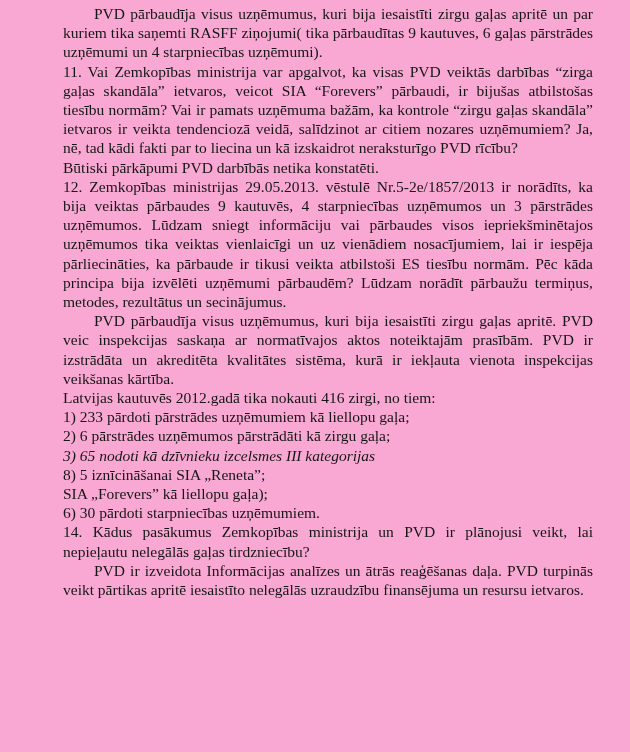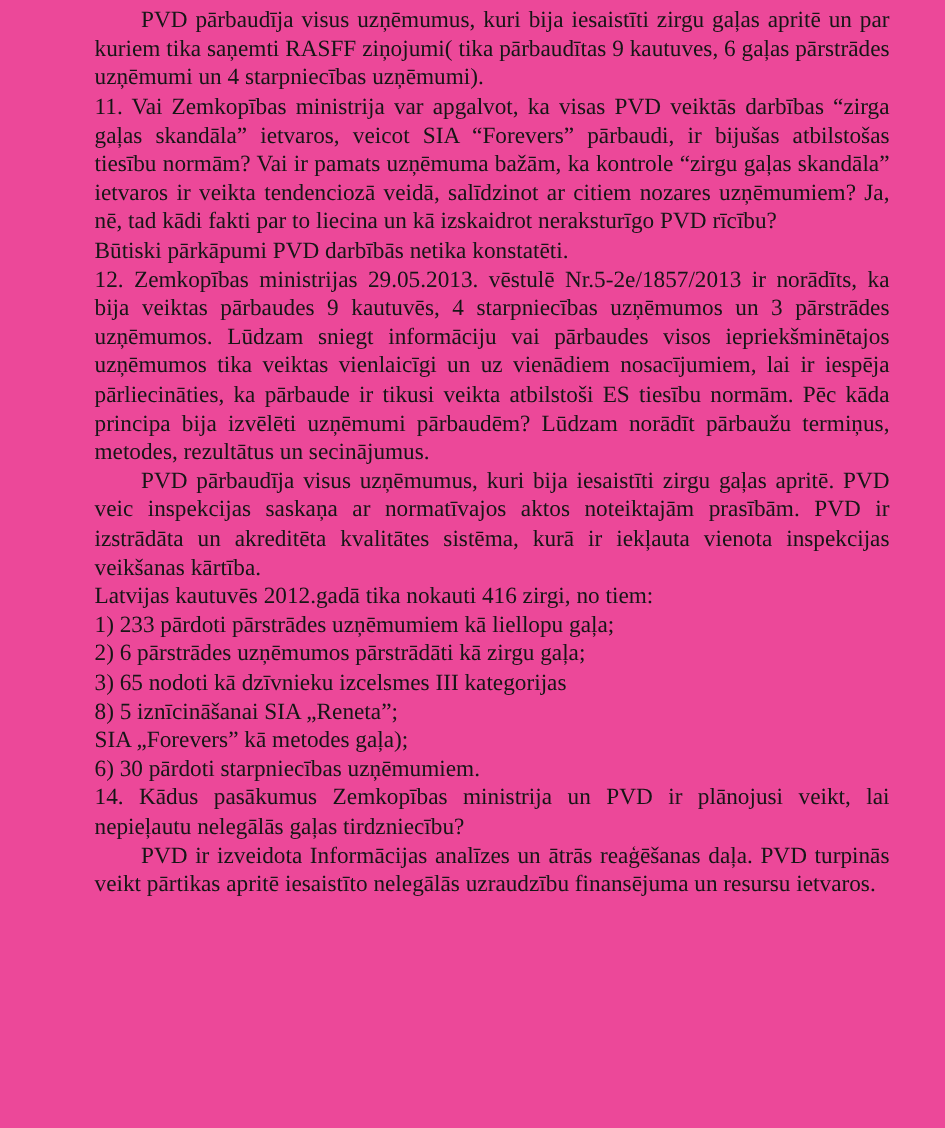--- a/index.html
+++ b/index.html
@@ -6,21 +6,21 @@
     margin: 0;
     padding: 0;
     background: #ffffff;
   }
   .page {
     position: relative;
     width: 630px;
     height: 752px;
     box-sizing: border-box;
     padding: 4px 37px 0 63px;
-    background: #ec4899;
+    background: #f9a8d4;
     font-family: "Liberation Serif", "DejaVu Serif", serif;
     font-size: 15.5px;
     line-height: 19.2px;
     color: #161616;
     overflow: hidden;
   }
   .page p {
     margin: 0;
     text-align: justify;
   }
@@ -28,21 +28,21 @@
   .first-indent { text-indent: 31px; }
   
   .gap-xs { margin-top: 3px; }
   .gap-s  { margin-top: 5px; }
   .gap-7  { margin-top: 7px; }
   .gap-m  { margin-top: 10px; }
   .gap-l  { margin-top: 19px; }
   .gap-xl { margin-top: 21px; }
   
   .li-a      { margin-left: 55px; text-align: left; }  
-  .li-b      { margin-left: 90px; text-align: left; }  
+  .li-b      { margin-left: 90px; text-align: left; font-style: italic; }  
   .li-cont-b { margin-left: 12px; text-align: left; }  
   .li-cont-a { margin-left: 0;    text-align: left; }  
 </style>
 </head>
 <body>
 
 <div class="page">
 
   <p class="first-indent">PVD pārbaudīja visus uzņēmumus, kuri bija iesaistīti zirgu gaļas apritē un par kuriem tika saņemti RASFF ziņojumi( tika pārbaudītas 9 kautuves, 6 gaļas pārstrādes uzņēmumi un 4 starpniecības uzņēmumi).</p>
 
@@ -60,21 +60,21 @@
   <p class="li-a">1) 233 pārdoti pārstrādes uzņēmumiem kā liellopu gaļa;</p>
 
   <p class="li-a">2) 6 pārstrādes uzņēmumos pārstrādāti kā zirgu gaļa;</p>
 
   <p class="li-b">3) 65 nodoti kā dzīvnieku izcelsmes III kategorijas</p>
 
 
   <p class="li-a">8) 5 iznīcināšanai SIA „Reneta”;</p>
 
 
-  <p class="li-cont-a">SIA „Forevers” kā metodes gaļa);</p>
+  <p class="li-cont-a">SIA „Forevers” kā liellopu gaļa);</p>
 
   <p class="li-a">6) 30 pārdoti starpniecības uzņēmumiem.</p>
 
   <p class="gap-xl">14. Kādus pasākumus Zemkopības ministrija un PVD ir plānojusi veikt, lai nepieļautu nelegālās gaļas tirdzniecību?</p>
 
   <p class="first-indent gap-s">PVD ir izveidota Informācijas analīzes un ātrās reaģēšanas daļa. PVD turpinās veikt pārtikas apritē iesaistīto nelegālās uzraudzību finansējuma un resursu ietvaros.</p>
 
 </div>
 
 </body></html>

